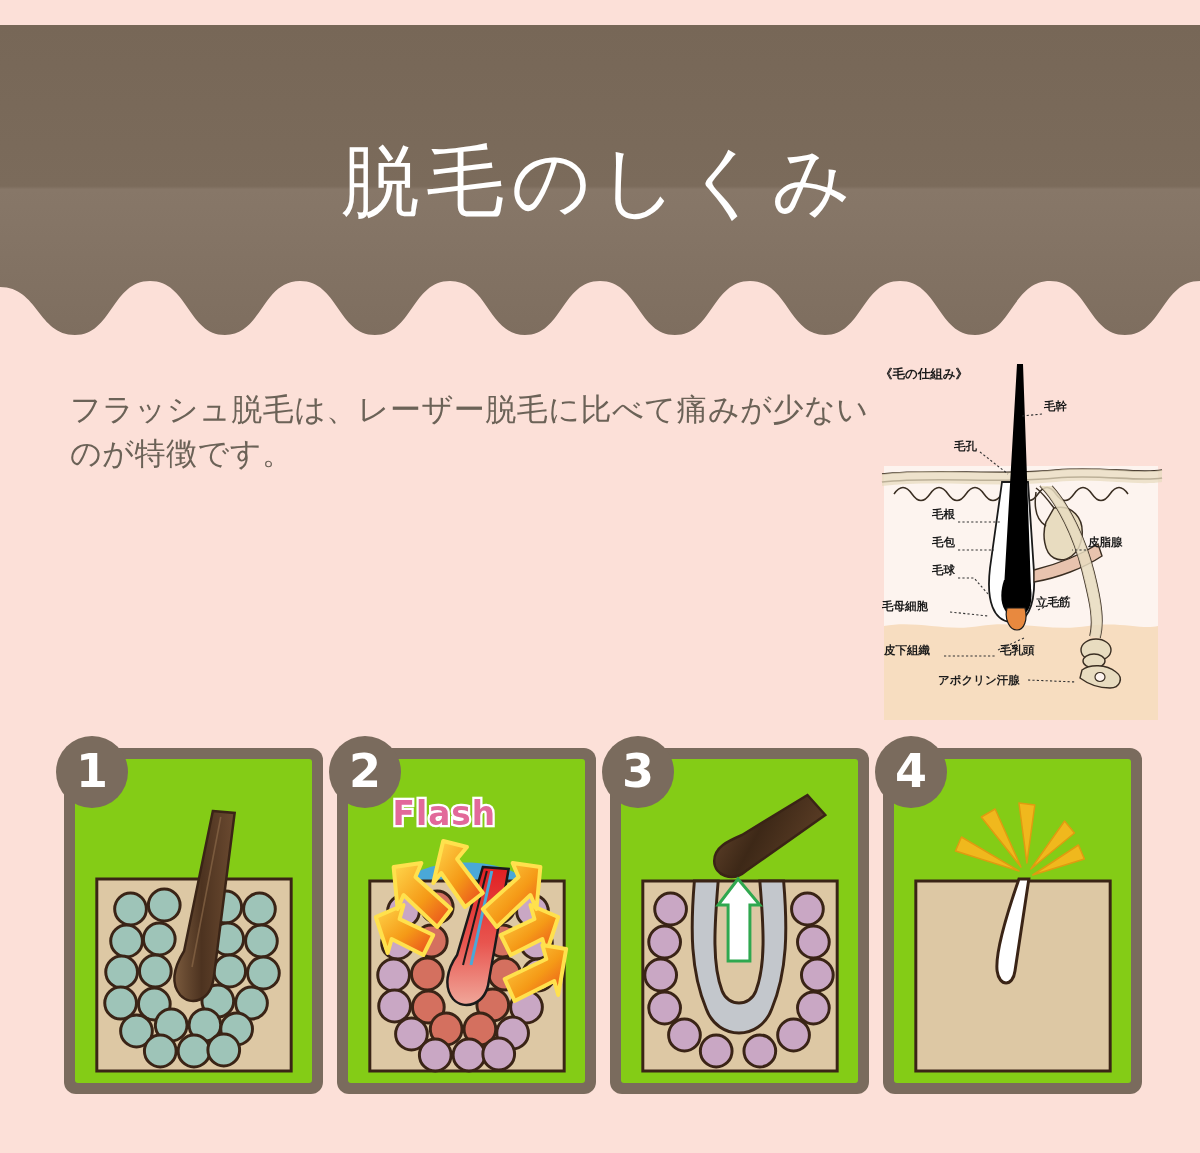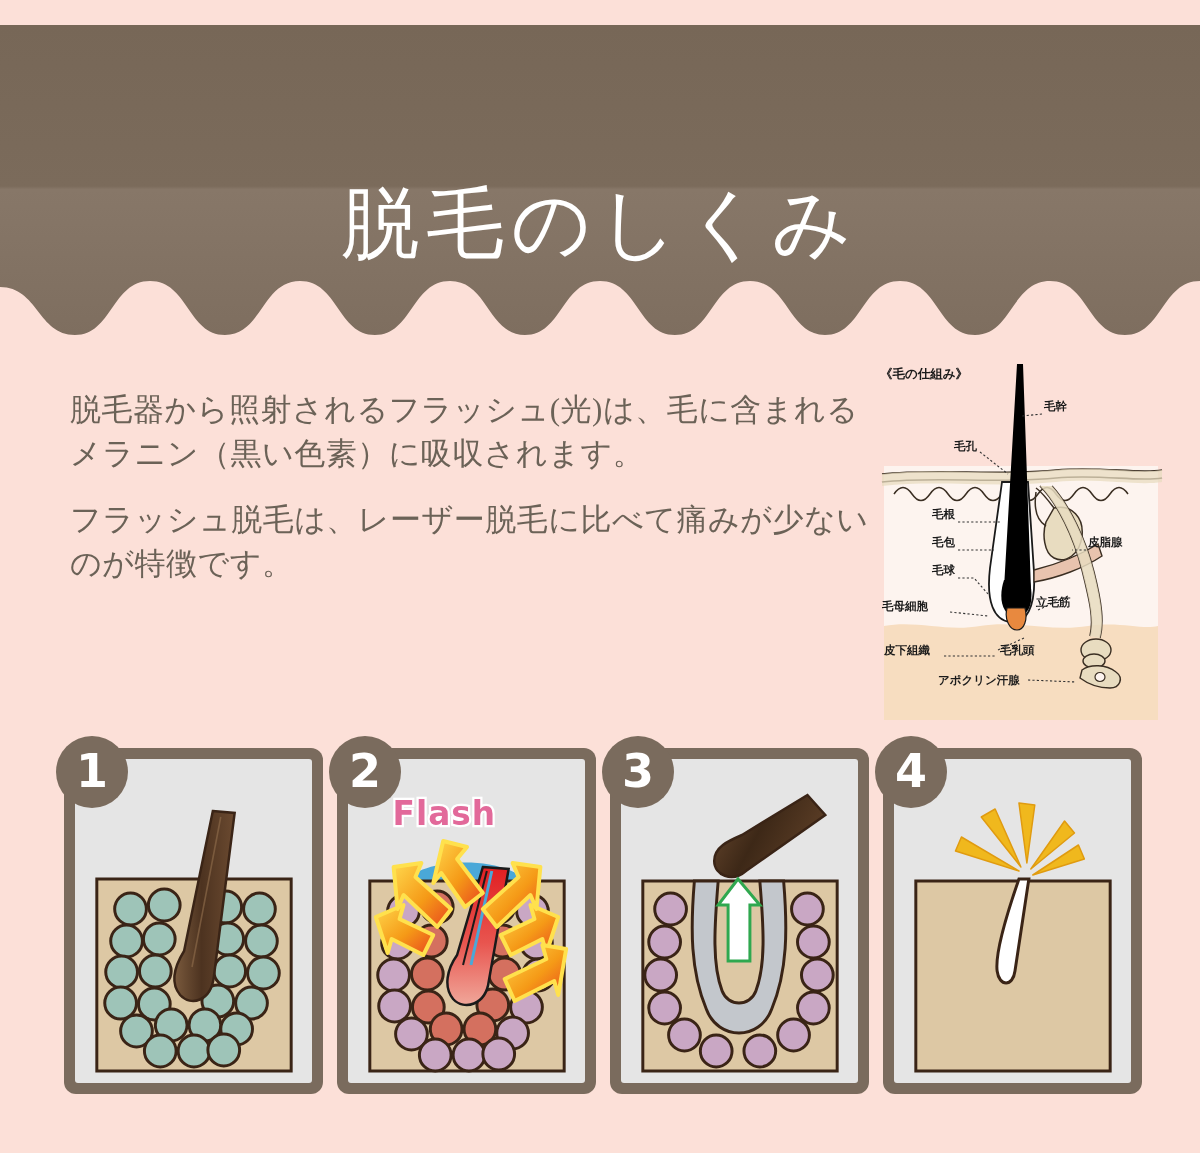--- a/index.html
+++ b/index.html
@@ -29,21 +29,20 @@
   #header-title{
     position:absolute; left:0; top:118px;
     width:1200px;
     text-align:center;
     color:#ffffff;
     font-family:"Liberation Serif","DejaVu Serif",serif;
     font-size:78px;
     letter-spacing:7px;
     line-height:1;
     white-space:nowrap;
-    margin-top:42px;
   }
 
   
   #copy{
     position:absolute; left:70px; top:388px;
     width:800px;
     color:#6b6257;
     font-family:"Liberation Serif","DejaVu Serif",serif;
     font-size:31px;
     line-height:1.42;
@@ -84,21 +83,21 @@
   }
   .card{
     position:relative;
     width:261px; height:346px;
     background:#7a6b5d;
     border-radius:12px;
     padding:11px;
   }
   .card-inner{
     width:100%; height:100%;
-    background:#e5e5e5;
+    background:#84cc16;
     border-radius:3px;
     position:relative;
     overflow:hidden;
   }
   .card-inner svg{
     position:absolute; left:0; top:0;
     width:100%; height:100%;
   }
   .badge{
     position:absolute;
@@ -158,21 +157,20 @@
                C338,310 338,256 300,256
                C262,256 262,310 225,310
                C188,310 188,256 150,256
                C112,256 112,310 75,310
                C38,310 38,262 0,262 Z" fill="url(#hdrGrad)"></path>
     </svg>
     <div id="header-title">脱毛のしくみ</div>
   </div>
 
   <div id="copy">
-    <p>脱毛器から照射されるフラッシュ(光)は、毛に含まれるメラニン（黒い色素）に吸収されます。</p>
     <p>フラッシュ脱毛は、レーザー脱毛に比べて痛みが少ないのが特徴です。</p>
   </div>
 
   <div id="anatomy">
     <svg viewBox="0 0 290 362">
 
       <rect x="8" y="108" width="274" height="254" fill="#fdf4ef"></rect>
 
       <path d="M8,268 C40,262 70,274 104,268 C140,262 175,274 212,268 C244,263 266,272 282,268 L282,362 L8,362 Z" fill="#f7ddc0"></path>
 

